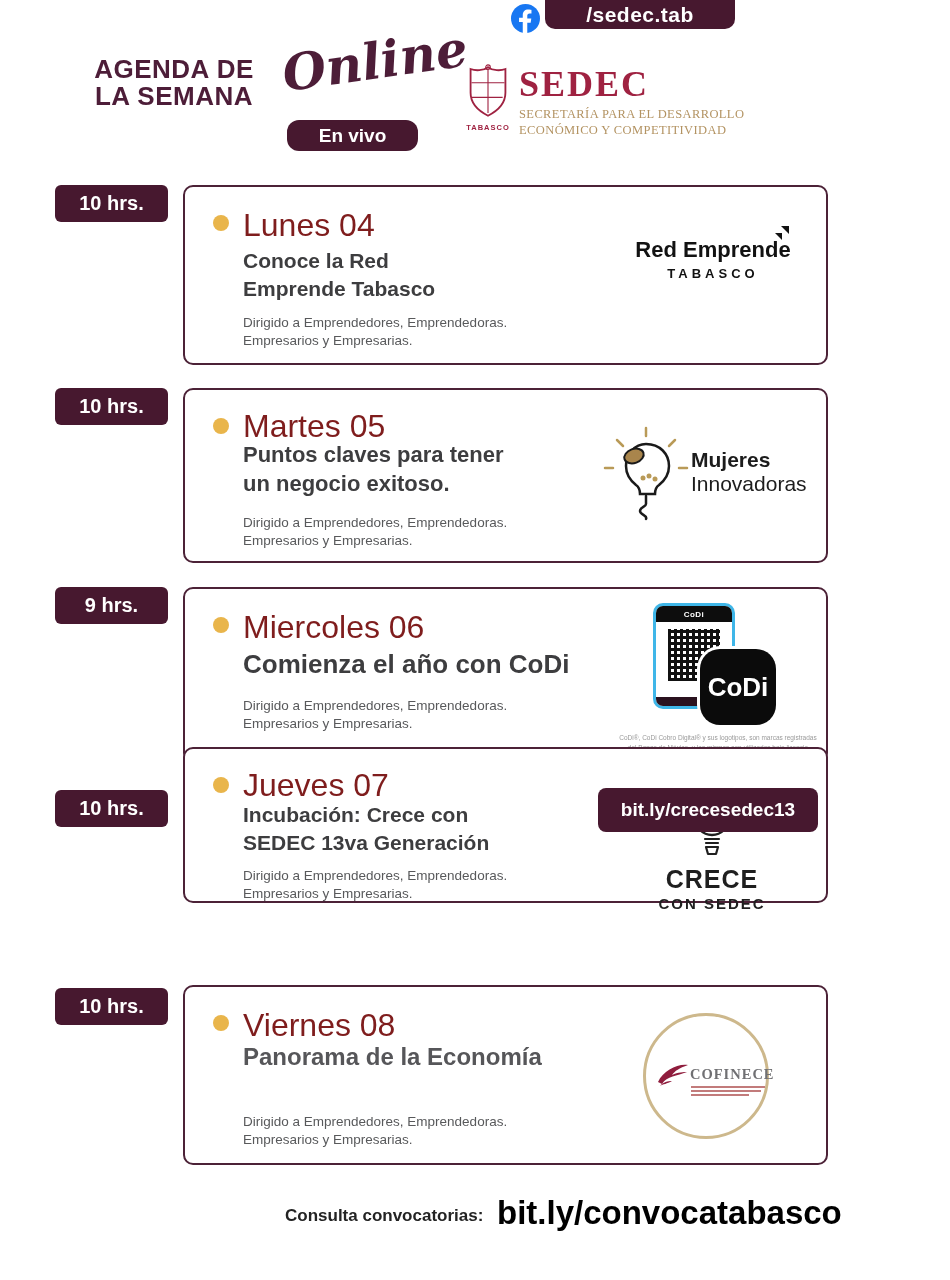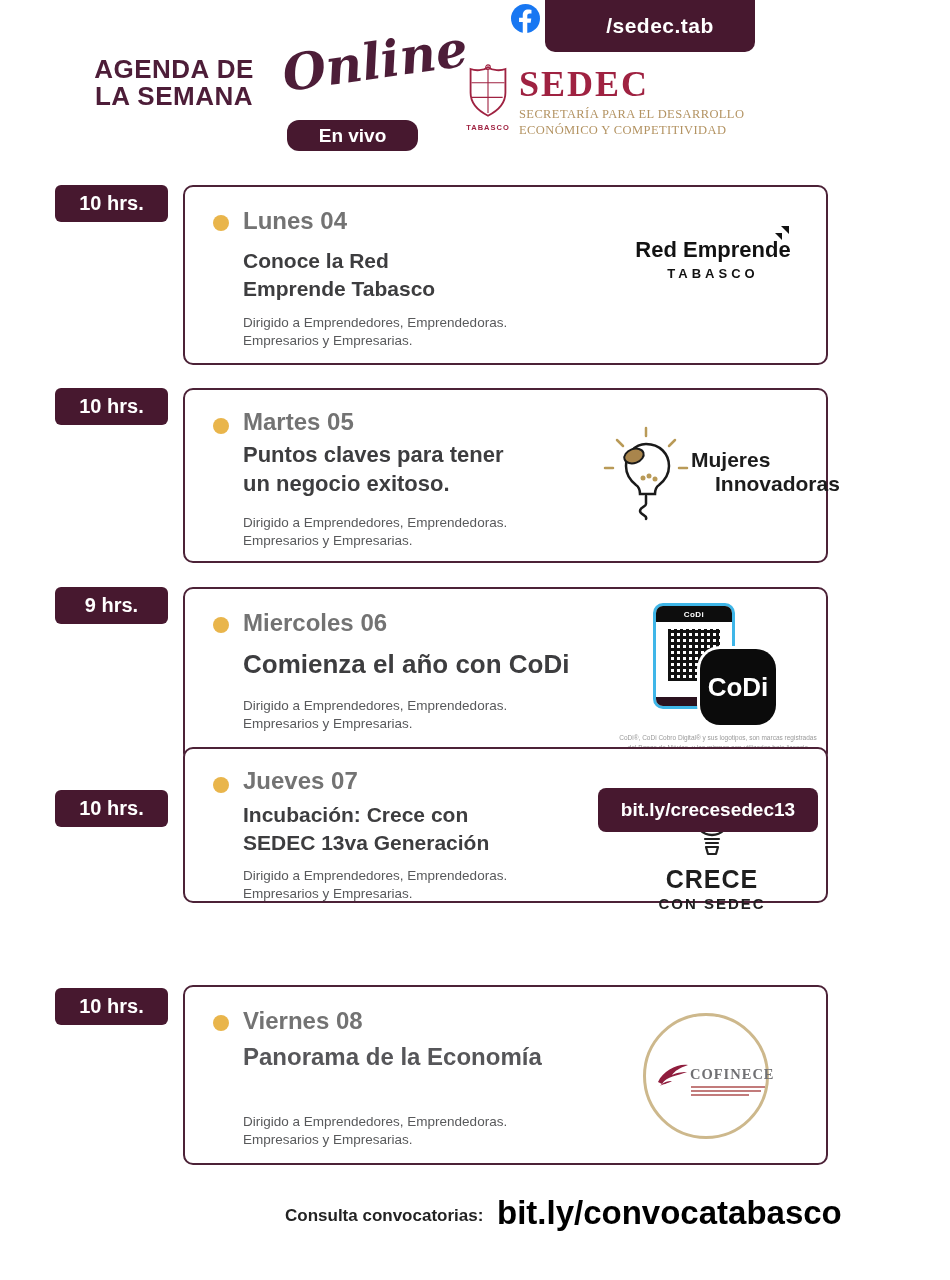--- a/index.html
+++ b/index.html
@@ -1,23 +1,23 @@
 <!DOCTYPE html>
 <html><head>
 <meta charset="utf-8">
 <style>
   html,body{margin:0;padding:0;background:#ffffff;}
   body{font-family:"Liberation Sans",sans-serif;-webkit-font-smoothing:antialiased;}
   .page{position:relative;width:950px;height:1280px;background:#fff;overflow:hidden;}
 
   
   .fb-icon{position:absolute;left:511px;top:4px;width:29px;height:29px;}
-  .fb-badge{position:absolute;left:545px;top:0;width:190px;height:52px;background:#47182f;
+  .fb-badge{position:absolute;left:545px;top:0;width:190px;height:29px;background:#47182f;
     border-radius:0 0 10px 10px;color:#fff;font-size:21px;font-weight:600;letter-spacing:.5px;
-    display:flex;align-items:center;justify-content:center;padding-left:20px;}
+    display:flex;align-items:center;justify-content:center;}
   .agenda-title{position:absolute;left:76px;top:56px;width:196px;text-align:center;
     color:#4d1d38;font-size:26px;font-weight:800;line-height:1.04;letter-spacing:.5px;}
   .online{position:absolute;left:282px;top:34px;width:150px;color:#4d1d38;
     font-family:"DejaVu Serif",serif;font-style:italic;font-weight:bold;font-size:50px;
     transform:rotate(-8deg);}
   .envivo{position:absolute;left:287px;top:120px;width:131px;height:31px;background:#47182f;
     border-radius:12px;color:#fff;font-size:19px;font-weight:700;
     display:flex;align-items:center;justify-content:center;}
   .sedec-logo{position:absolute;left:463px;top:62px;width:260px;}
   .sedec-crest{position:absolute;left:0;top:2px;width:50px;text-align:center;}
@@ -27,35 +27,35 @@
   .sedec-sub{position:absolute;left:56px;top:44px;font-family:"Liberation Serif",serif;
     color:#b39362;font-size:12.5px;letter-spacing:.4px;line-height:1.3;white-space:nowrap;}
 
   
   .time-badge{position:absolute;left:55px;width:113px;height:37px;background:#47182f;
     border-radius:6px;color:#fff;font-size:20px;font-weight:700;
     display:flex;align-items:center;justify-content:center;}
   .card{position:absolute;left:183px;width:645px;background:#fff;border:2px solid #4c2237;
     border-radius:10px;box-sizing:border-box;}
   .bullet{position:absolute;left:28px;top:28px;width:16px;height:16px;border-radius:50%;background:#e9b54b;}
-  .day{position:absolute;left:58px;color:#737373;font-size:24px;font-weight:700;}
+  .day{position:absolute;left:58px;color:#7f1d1d;font-size:32px;font-weight:400;}
   .ev-title{position:absolute;left:58px;color:#3d3d3f;font-weight:800;line-height:1.32;}
   .ev-desc{position:absolute;left:58px;color:#58595b;font-size:13.5px;font-weight:500;line-height:1.35;}
 
   
   .re-logo{position:absolute;left:438px;top:50px;width:180px;text-align:center;color:#121212;}
   .re-line1{font-size:22px;font-weight:700;white-space:nowrap;position:relative;}
   .re-arrow{position:absolute;right:12px;top:-15px;}
   .re-line2{font-size:13px;font-weight:800;letter-spacing:4px;margin-top:3px;}
 
   
   .mi-icon{position:absolute;left:418px;top:36px;}
   .mi-text{position:absolute;left:506px;top:58px;color:#1c1c1c;line-height:1.15;}
   .mi-text .l1{font-size:21px;font-weight:800;}
-  .mi-text .l2{font-size:21px;font-weight:700;margin-left:24px;}
+  .mi-text .l2{font-size:21px;font-weight:400;}
 
   
   .phone{position:absolute;left:468px;top:14px;width:82px;height:106px;border:3px solid #3fb6e8;
     border-radius:10px;background:#fff;box-sizing:border-box;overflow:hidden;}
   .phone-top{height:16px;background:#0d0d0d;color:#fff;font-size:8px;font-weight:800;
     display:flex;align-items:center;justify-content:center;letter-spacing:.5px;}
   .qr{width:52px;height:52px;margin:7px auto 0;
     background-image:repeating-linear-gradient(0deg,#111 0 3px,transparent 3px 6px),
       repeating-linear-gradient(90deg,#111 0 3px,#fff 3px 6px);outline:6px solid #fff;
     box-shadow:0 0 0 1px #bbb;}

